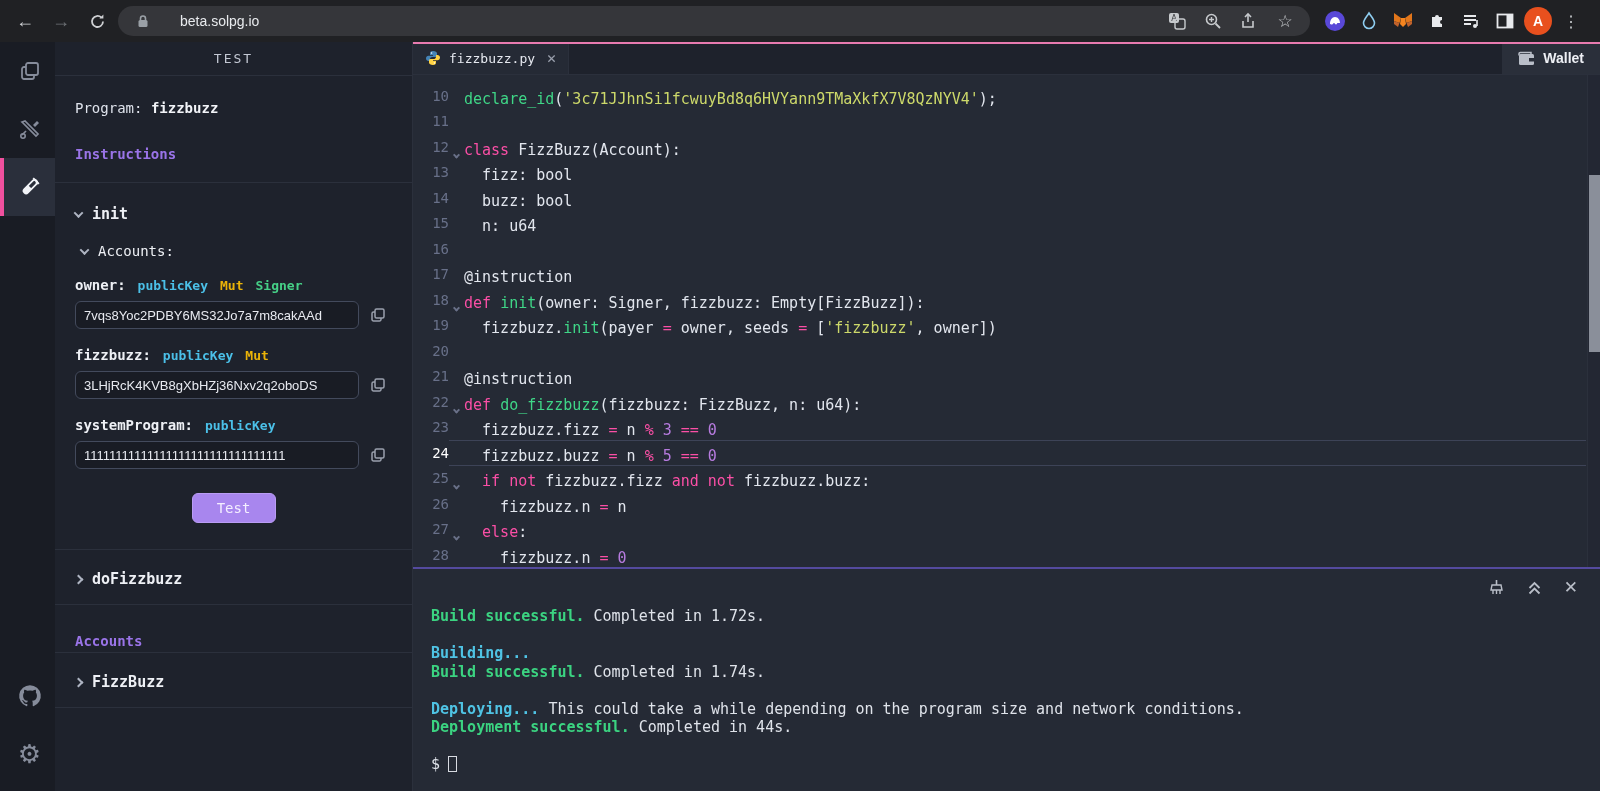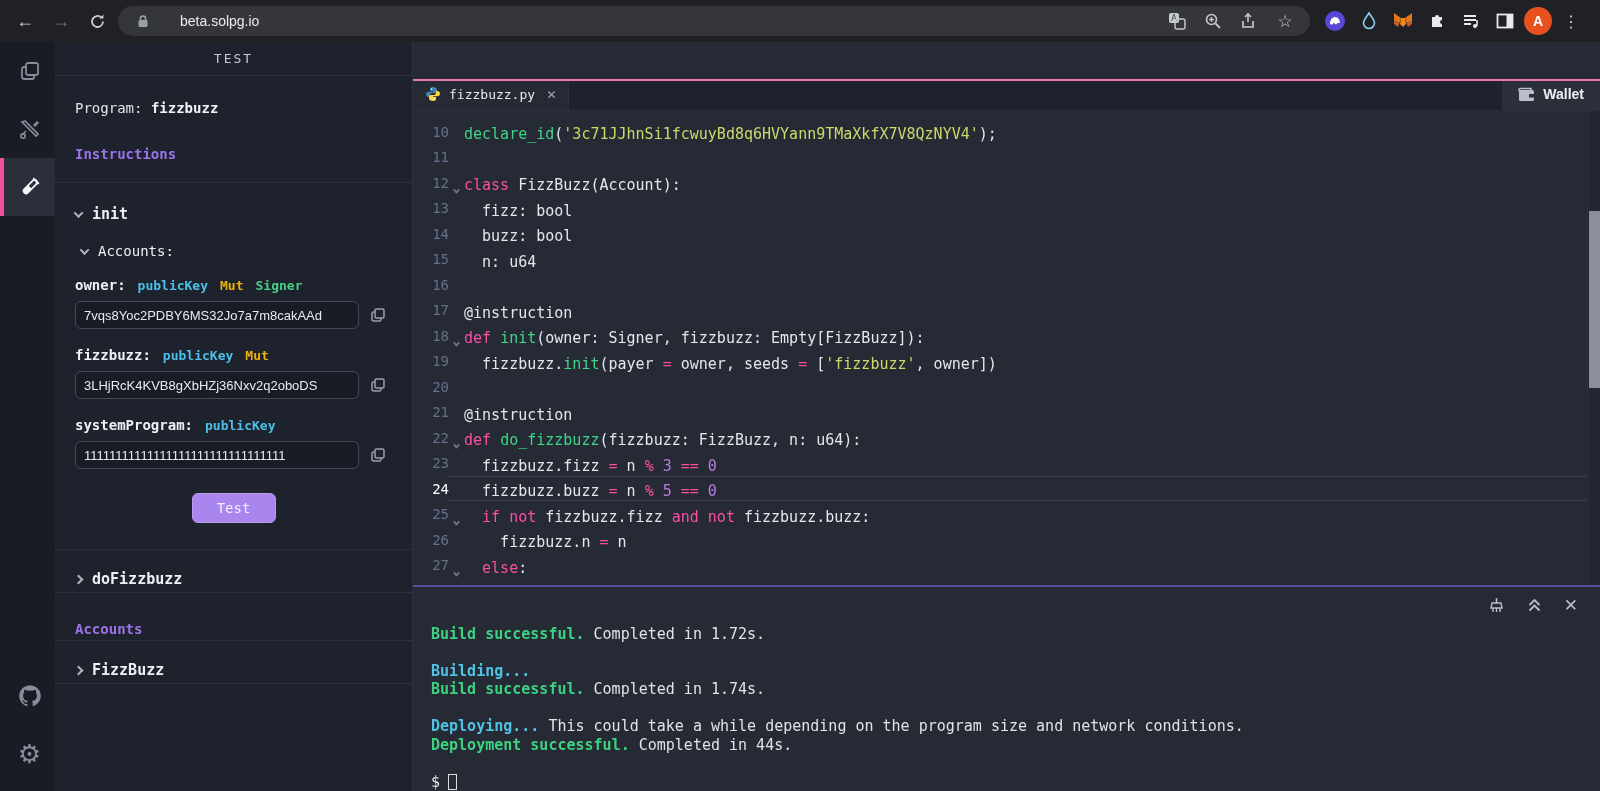--- a/index.html
+++ b/index.html
@@ -58,25 +58,25 @@
   .tag { font-size:13px; font-weight:bold; }
   .tag-cyan { color:#4bc0e8; } .tag-pink { color:#eab308; } .tag-green { color:#46d087; }
   .input-row { margin-top:8px; display:flex; align-items:center; gap:8px; }
   .txt-input { width:284px; height:28px; background:#191c24; border:1px solid #434a5c; border-radius:6px;
                color:#e8eaf0; font-size:13px; font-family:"Liberation Sans", sans-serif; padding:0 8px; outline:none; }
   .copy-btn { width:22px; height:22px; display:flex; align-items:center; justify-content:center;
               color:#9aa0ad; background:none; border:none; cursor:pointer; }
   .test-btn-row { margin-top:24px; display:flex; justify-content:center; }
   .test-btn { width:84px; height:30px; background:#a886ee; border:1px solid #b99cf4; border-radius:6px;
               color:#f4eeff; font-size:14px; font-family:"DejaVu Sans Mono", monospace; cursor:pointer; }
-  .sect-collapsed { padding-top:20px; padding-bottom:4px; }
+  .sect-collapsed { padding-top:20px; padding-bottom:16px; }
   .sect-accounts-head { padding-top:28px; padding-bottom:3px; }
 
   
-  .main { flex:1 1 auto; display:flex; flex-direction:column; position:relative; min-width:0;margin-top:37px; }
+  .main { flex:1 1 auto; display:flex; flex-direction:column; position:relative; min-width:0; }
   .pink-topline { position:absolute; top:0; left:0; right:0; height:2px; background:#e87bb0; z-index:5; }
   .tabbar { height:33px; background:#1e222c; border-bottom:1px solid #2b303c; display:flex; align-items:stretch; }
   .tab { display:flex; align-items:center; gap:8px; padding:0 12px; background:#252a35;
          border-right:1px solid #2b303c; color:#e6e9f0; font-size:13px; font-family:"DejaVu Sans Mono", monospace; }
   .tab-close { color:#9aa0ad; font-size:15px; margin-left:4px; cursor:pointer; }
   .wallet-btn { margin-left:auto; display:flex; align-items:center; gap:8px; background:#2a2f3a;
                 padding:0 16px; color:#eef0f5; font-weight:bold; font-size:14px; border:none; cursor:pointer; }
 
   
   .editor { height:492px; background:#252a35; font-family:"DejaVu Sans Mono", monospace; font-size:15px;

